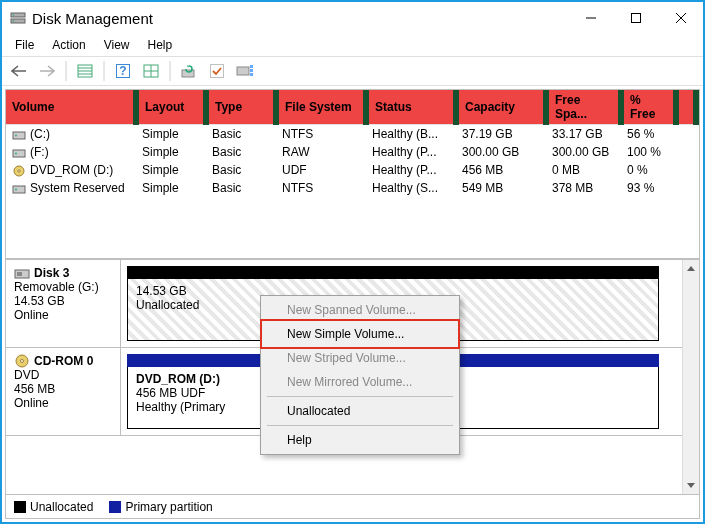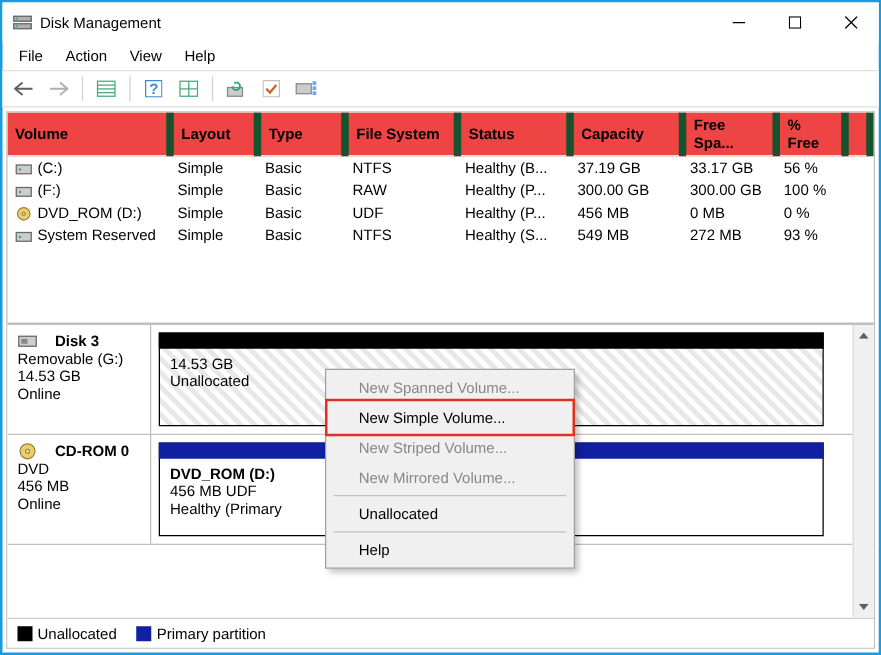--- a/index.html
+++ b/index.html
@@ -1,38 +1,38 @@
 <!DOCTYPE html>
 <html><head>
 <meta charset="utf-8">
 <style>
 * { box-sizing: border-box; margin: 0; padding: 0; font-family: "Segoe UI", Tahoma, sans-serif; font-size: 12px; }
 body { background: #fff; }
 .outer { border: 2px solid #1a9be0; width: 705px; height: 524px; background: #fff; display: flex; flex-direction: column; }
 .titlebar { height: 32px; display: flex; align-items: center; padding: 0 0 0 8px; background: #fff; }
 .titlebar .icon { width: 16px; height: 16px; margin-right: 6px; display:inline-flex; align-items:center; justify-content:center;}
-.titlebar .title { font-size: 12px; color: #000; flex: 1; }
+.titlebar .title { font-size: 15px; color: #000; flex: 1; }
 .win-btn { width: 45px; height: 30px; display: flex; align-items: center; justify-content: center; color: #000; }
 .menubar { height: 22px; display: flex; align-items: center; padding: 0 5px; gap: 2px; }
 .menubar span { padding: 2px 8px; cursor: default; }
 .toolbar { height: 30px; border-top: 1px solid #e0e0e0; border-bottom: 1px solid #e0e0e0; display: flex; align-items: center; padding: 0 4px; gap: 2px; background:#fff;}
 .tool { width: 24px; height: 24px; display: flex; align-items: center; justify-content: center; margin: 0 1px; border: 1px solid transparent; }
 .tool.sep { width: 6px; border: none; }
 .content { flex: 1; display: flex; flex-direction: column; border: 1px solid #bfbfbf; margin: 3px; position: relative; }
 .tablewrap { height: 170px; overflow: hidden; border-bottom: 2px solid #bfbfbf; }
 table { width: 100%; border-collapse: collapse; }
 th { text-align: left; font-weight: bold; padding: 3px 6px; border-right: 6px solid #14532d; border-bottom: 1px solid #e0e0e0; background: #ef4444; cursor: default; }
 td { padding: 2px 6px; white-space: nowrap; overflow: hidden; }
 .vol-icon { display:inline-block; width:14px; height:12px; vertical-align:middle; margin-right:4px;}
 .disk-area { flex: 1; position: relative; overflow: hidden; background:#fff; }
 .disk-scroll { position:absolute; right:0; top:0; bottom:0; width:17px; background:#f0f0f0; border-left:1px solid #ddd;}
 .disk-scroll .arrow { height:17px; display:flex;align-items:center;justify-content:center;color:#606060;}
 .disk-row { display: flex; border-bottom: 1px solid #bfbfbf; }
 .disk-left { width: 115px; border-right: 1px solid #bfbfbf; padding: 6px 8px; }
-.disk-left .dname { font-weight: bold; display:flex; align-items:center; gap:14px;}
+.disk-left .dname { font-weight: bold; display:flex; align-items:flex-end; gap:4px;}
 .disk-right { flex: 1; padding: 6px 8px 6px 6px; display:flex; }
 .part { border: 1px solid #000; background: repeating-linear-gradient(45deg, #fff, #fff 4px, #e8e8e8 4px, #e8e8e8 8px); padding: 4px 8px; flex:1; position:relative;}
 .part .bar { position:absolute; left:-1px; right:-1px; top:-1px; height:13px; background:#000;}
 .part .txt { margin-top:13px; }
 .part.prim .bar { background:#1020a0; }
 .legend { border-top: 1px solid #bfbfbf; height: 24px; display:flex; align-items:center; padding: 0 8px; gap: 16px; background:#fff;}
 .legend .sw { width:12px; height:12px; display:inline-block; margin-right:4px; vertical-align:middle;}
 .ctx { position: absolute; background: #f0f0f0; border: 1px solid #a0a0a0; box-shadow: 3px 3px 5px rgba(0,0,0,0.25); width: 200px; z-index: 50; padding: 2px;}
 .ctx .item { padding: 5px 20px 5px 24px; cursor: default; }
 .ctx .item.dis { color: #888; }
@@ -225,21 +225,21 @@
             <tr>
               <td><span class="vol-icon"><svg width="14" height="12">
                     <rect x="1" y="3" width="12" height="7" fill="#ccc" stroke="#666"></rect>
                     <circle cx="4" cy="6.5" r="1" fill="#3a8"></circle>
                   </svg></span>System Reserved</td>
               <td>Simple</td>
               <td>Basic</td>
               <td>NTFS</td>
               <td>Healthy (S...</td>
               <td>549 MB</td>
-              <td>272 MB</td>
+              <td>378 MB</td>
               <td>93 %</td>
               <td></td>
             </tr>
           </tbody>
       </table>
     </div>
 
     <div class="disk-area">
 
       <div class="disk-row" style="height:88px">

